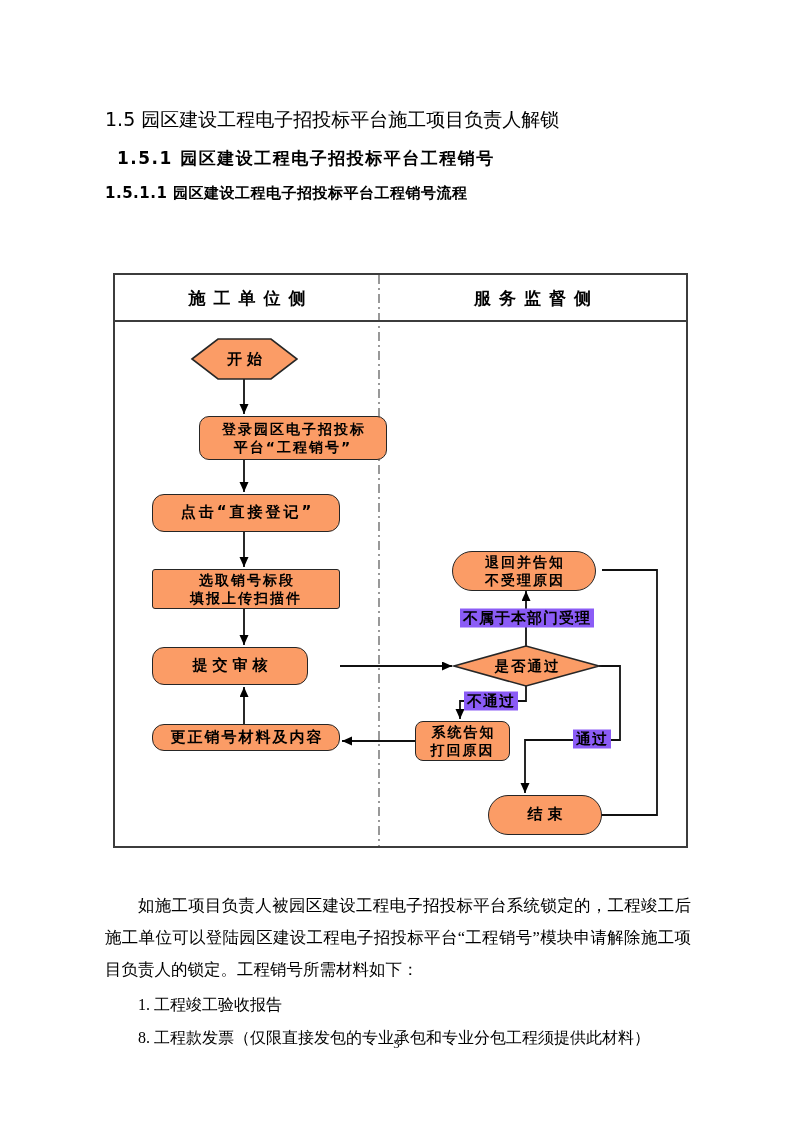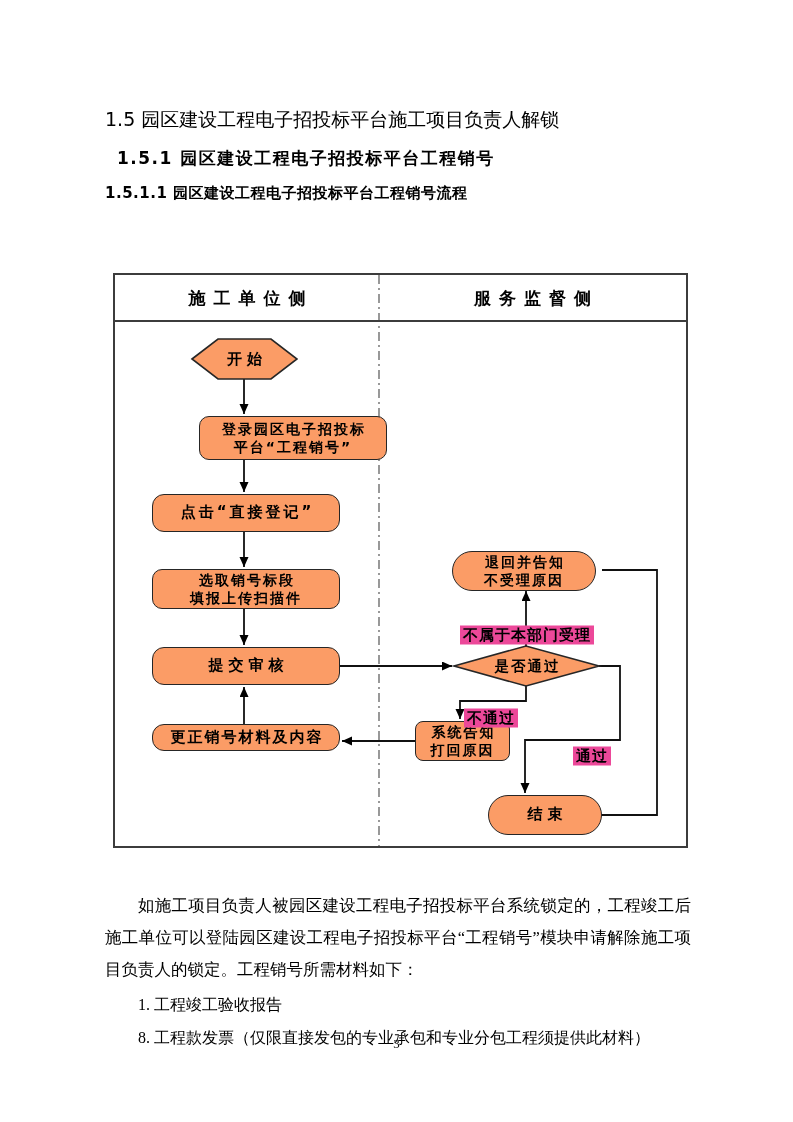--- a/index.html
+++ b/index.html
@@ -38,21 +38,21 @@
     font-weight:bold; font-size:15px; line-height:1.32; white-space:pre-line;
     letter-spacing:5px; text-indent:5px;
   }
   .node.two{font-size:14px; letter-spacing:2px; text-indent:2px;}
   .node-text{
     position:absolute; display:flex; align-items:center; justify-content:center; text-align:center;
     font-weight:bold; font-size:15px; letter-spacing:5px; text-indent:5px; white-space:pre-line;
   }
   .edge-label{
     position:absolute; transform:translate(-50%,-50%); white-space:nowrap;
-    font-weight:bold; font-size:15px; background:#ec4899; padding:0 3px; letter-spacing:1px;margin-top:17px;
+    font-weight:bold; font-size:15px; background:#8b5cf6; padding:0 3px; letter-spacing:1px;
   }
   
   .h4{position:absolute; left:105px; top:857px; font-size:15.5px; font-weight:bold; letter-spacing:0.5px;}
   .para{
     position:absolute; left:105px; top:890px; width:586px;
     font-family:"Liberation Serif", serif; font-size:16.5px; line-height:32px;
     text-align:justify; text-indent:2em;
   }
   .list{
     position:absolute; left:138px; top:988px; width:553px;
@@ -106,28 +106,28 @@
     <div class="lane-label lane-left">施工单位侧</div>
     <div class="lane-label lane-right">服务监督侧</div>
 
     <div class="node-text" style="left:77px; top:64px; width:105px; height:40px;">开始</div>
 
     <div class="node two" style="left:40px; top:141px; width:188px; height:44px; border-radius:10px;margin-left:44px;">登录园区电子招投标
 平台“工程销号”</div>
 
     <div class="node" style="left:37px; top:219px; width:188px; height:38px; border-radius:12px; letter-spacing:3px; text-indent:3px;">点击“直接登记”</div>
 
-    <div class="node two" style="left:37px; top:294px; width:188px; height:40px; border-radius:10px;">选取销号标段
+    <div class="node two" style="left:37px; top:294px; width:188px; height:40px; border-radius:3px;">选取销号标段
 填报上传扫描件</div>
 
-    <div class="node" style="left:37px; top:372px; width:188px; height:38px; border-radius:12px;">提交审核</div>
+    <div class="node" style="left:37px; top:372px; width:156px; height:38px; border-radius:12px;">提交审核</div>
 
     <div class="node" style="left:37px; top:449px; width:188px; height:27px; border-radius:12px; letter-spacing:2px; text-indent:2px;">更正销号材料及内容</div>
 
-    <div class="node two" style="left:337px; top:276px; width:144px; height:40px; border-radius:20px;">退回并告知
+    <div class="node two" style="left:337px; top:276px; width:144px; height:40px; border-radius:20px;text-align:right;">退回并告知
 不受理原因</div>
 
     <div class="node-text" style="left:339px; top:371px; width:145px; height:40px; font-size:14.5px; letter-spacing:2px; text-indent:2px;">是否通过</div>
 
     <div class="node two" style="left:300px; top:446px; width:95px; height:40px; border-radius:8px;">系统告知
 打回原因</div>
 
     <div class="node" style="left:373px; top:520px; width:114px; height:40px; border-radius:20px;">结束</div>
 
     <div class="edge-label" style="left:412px; top:343px;">不属于本部门受理</div>

